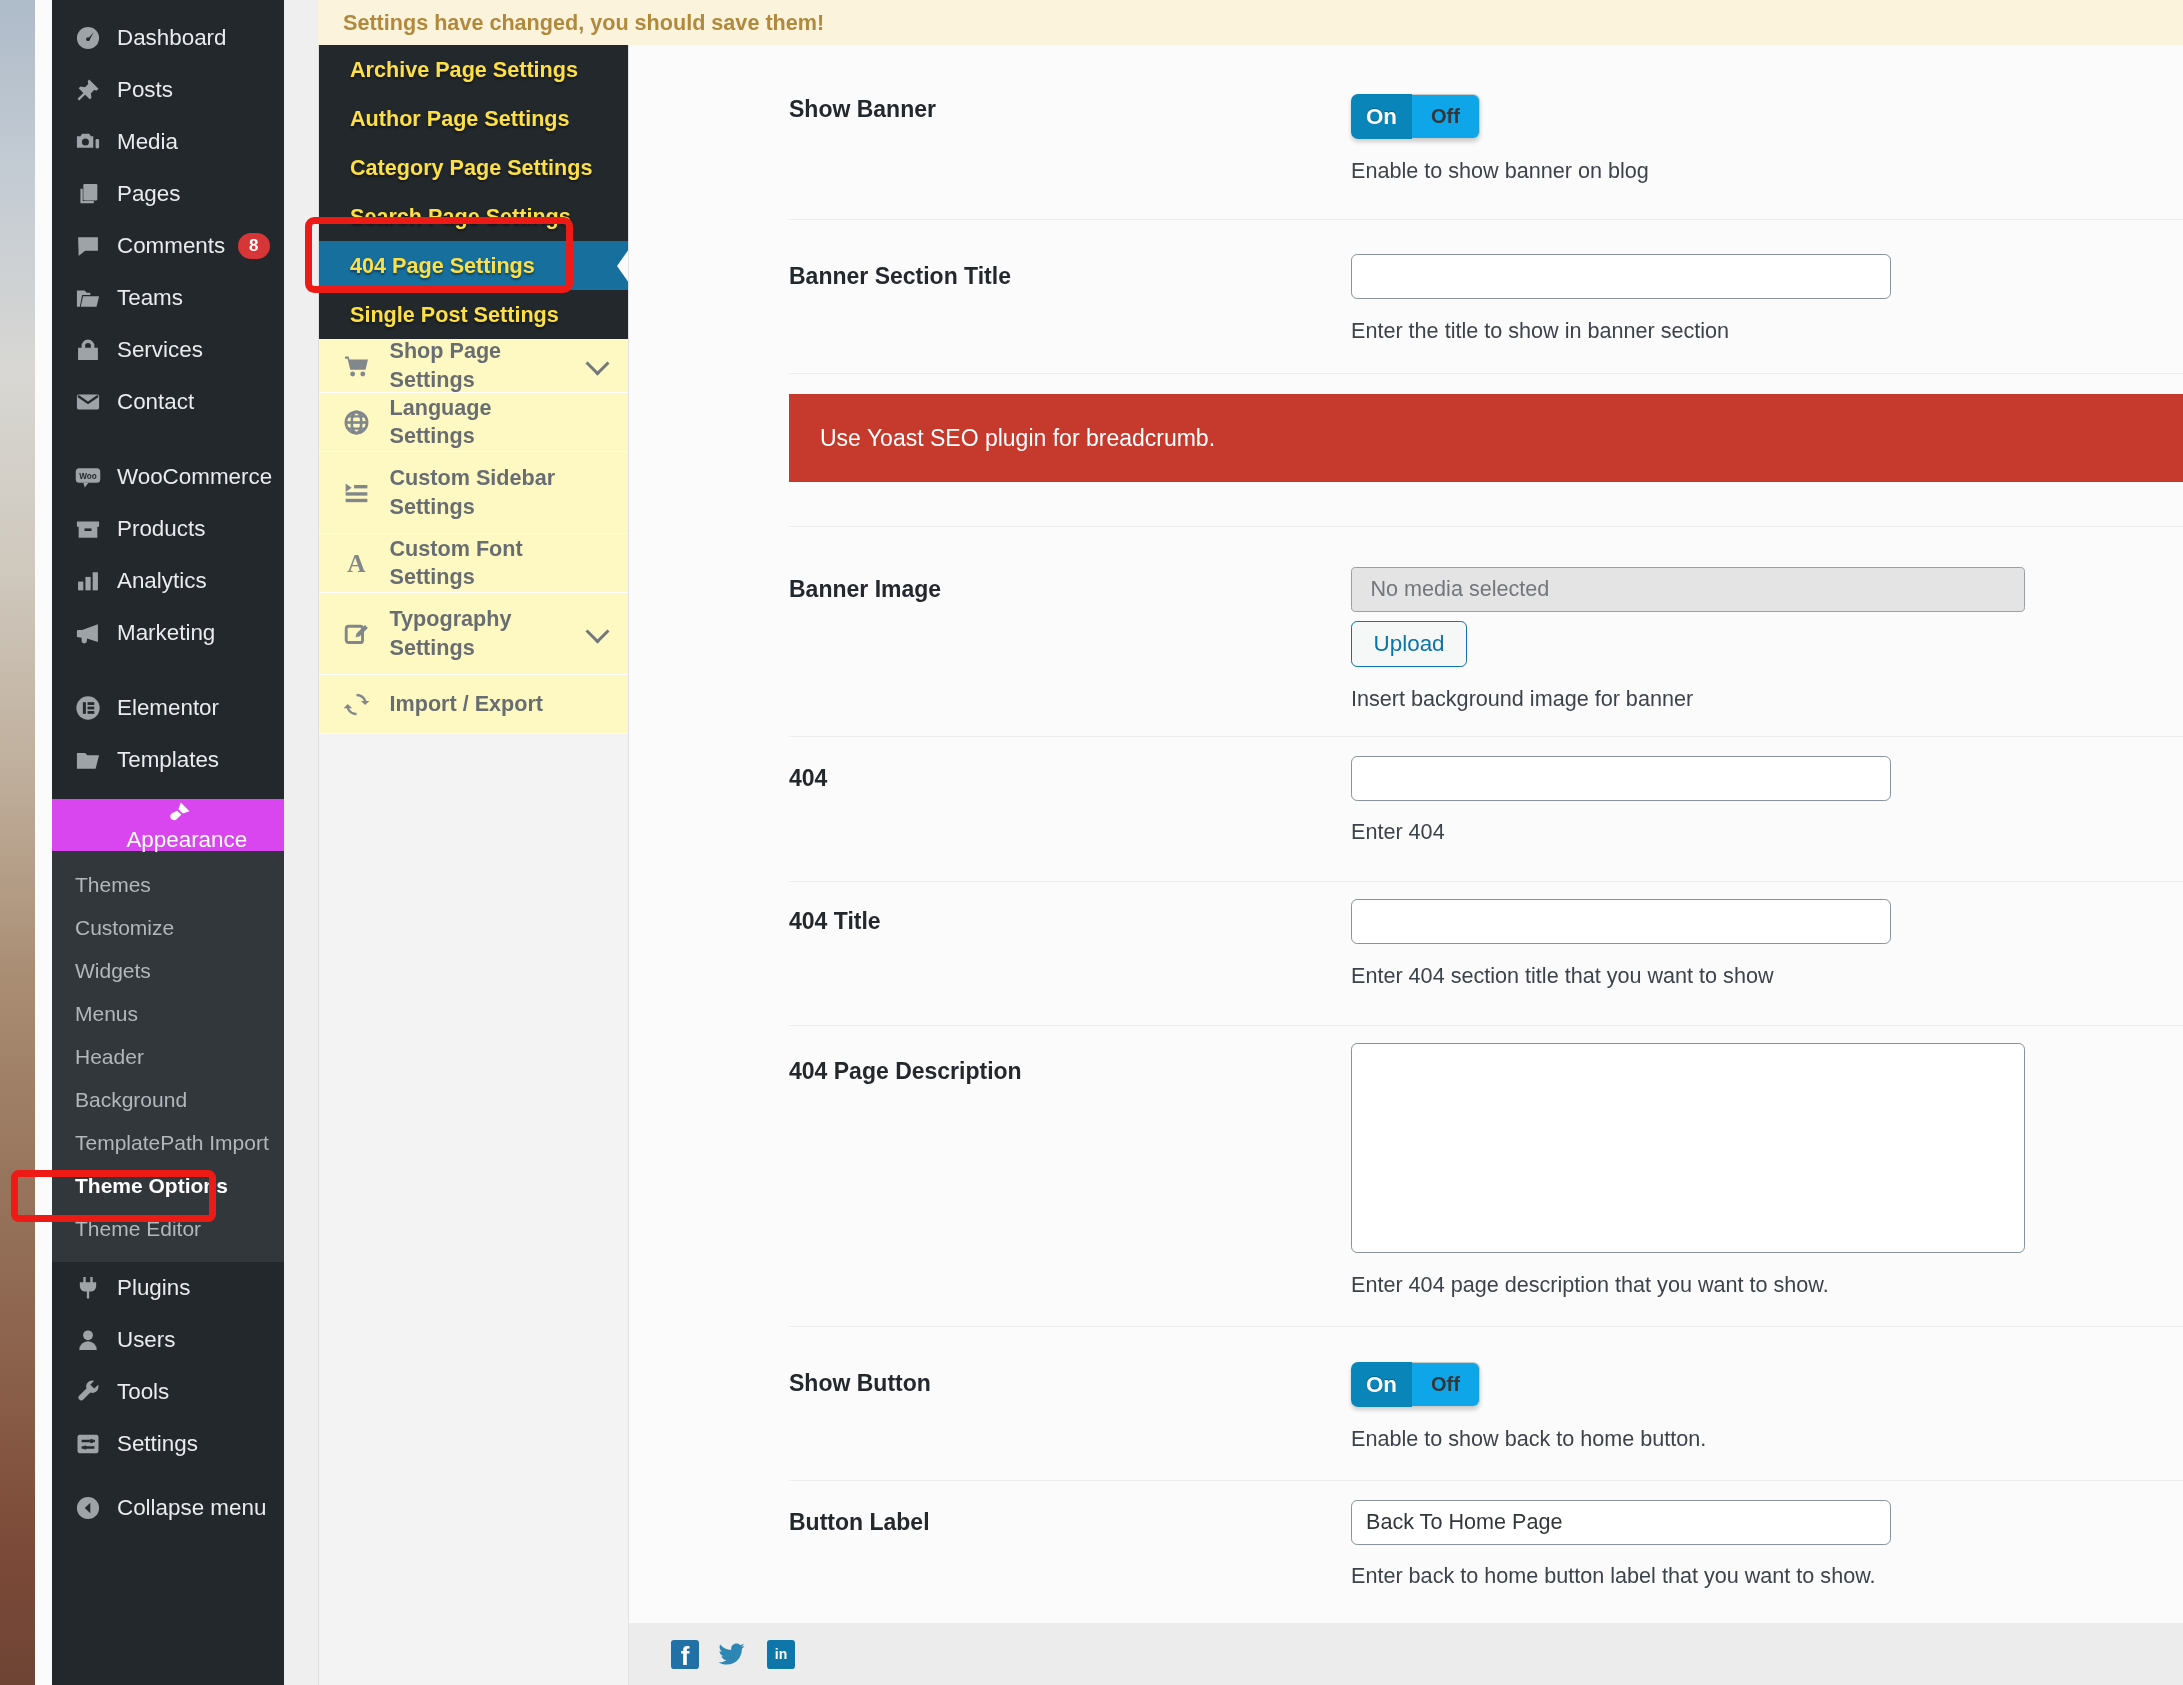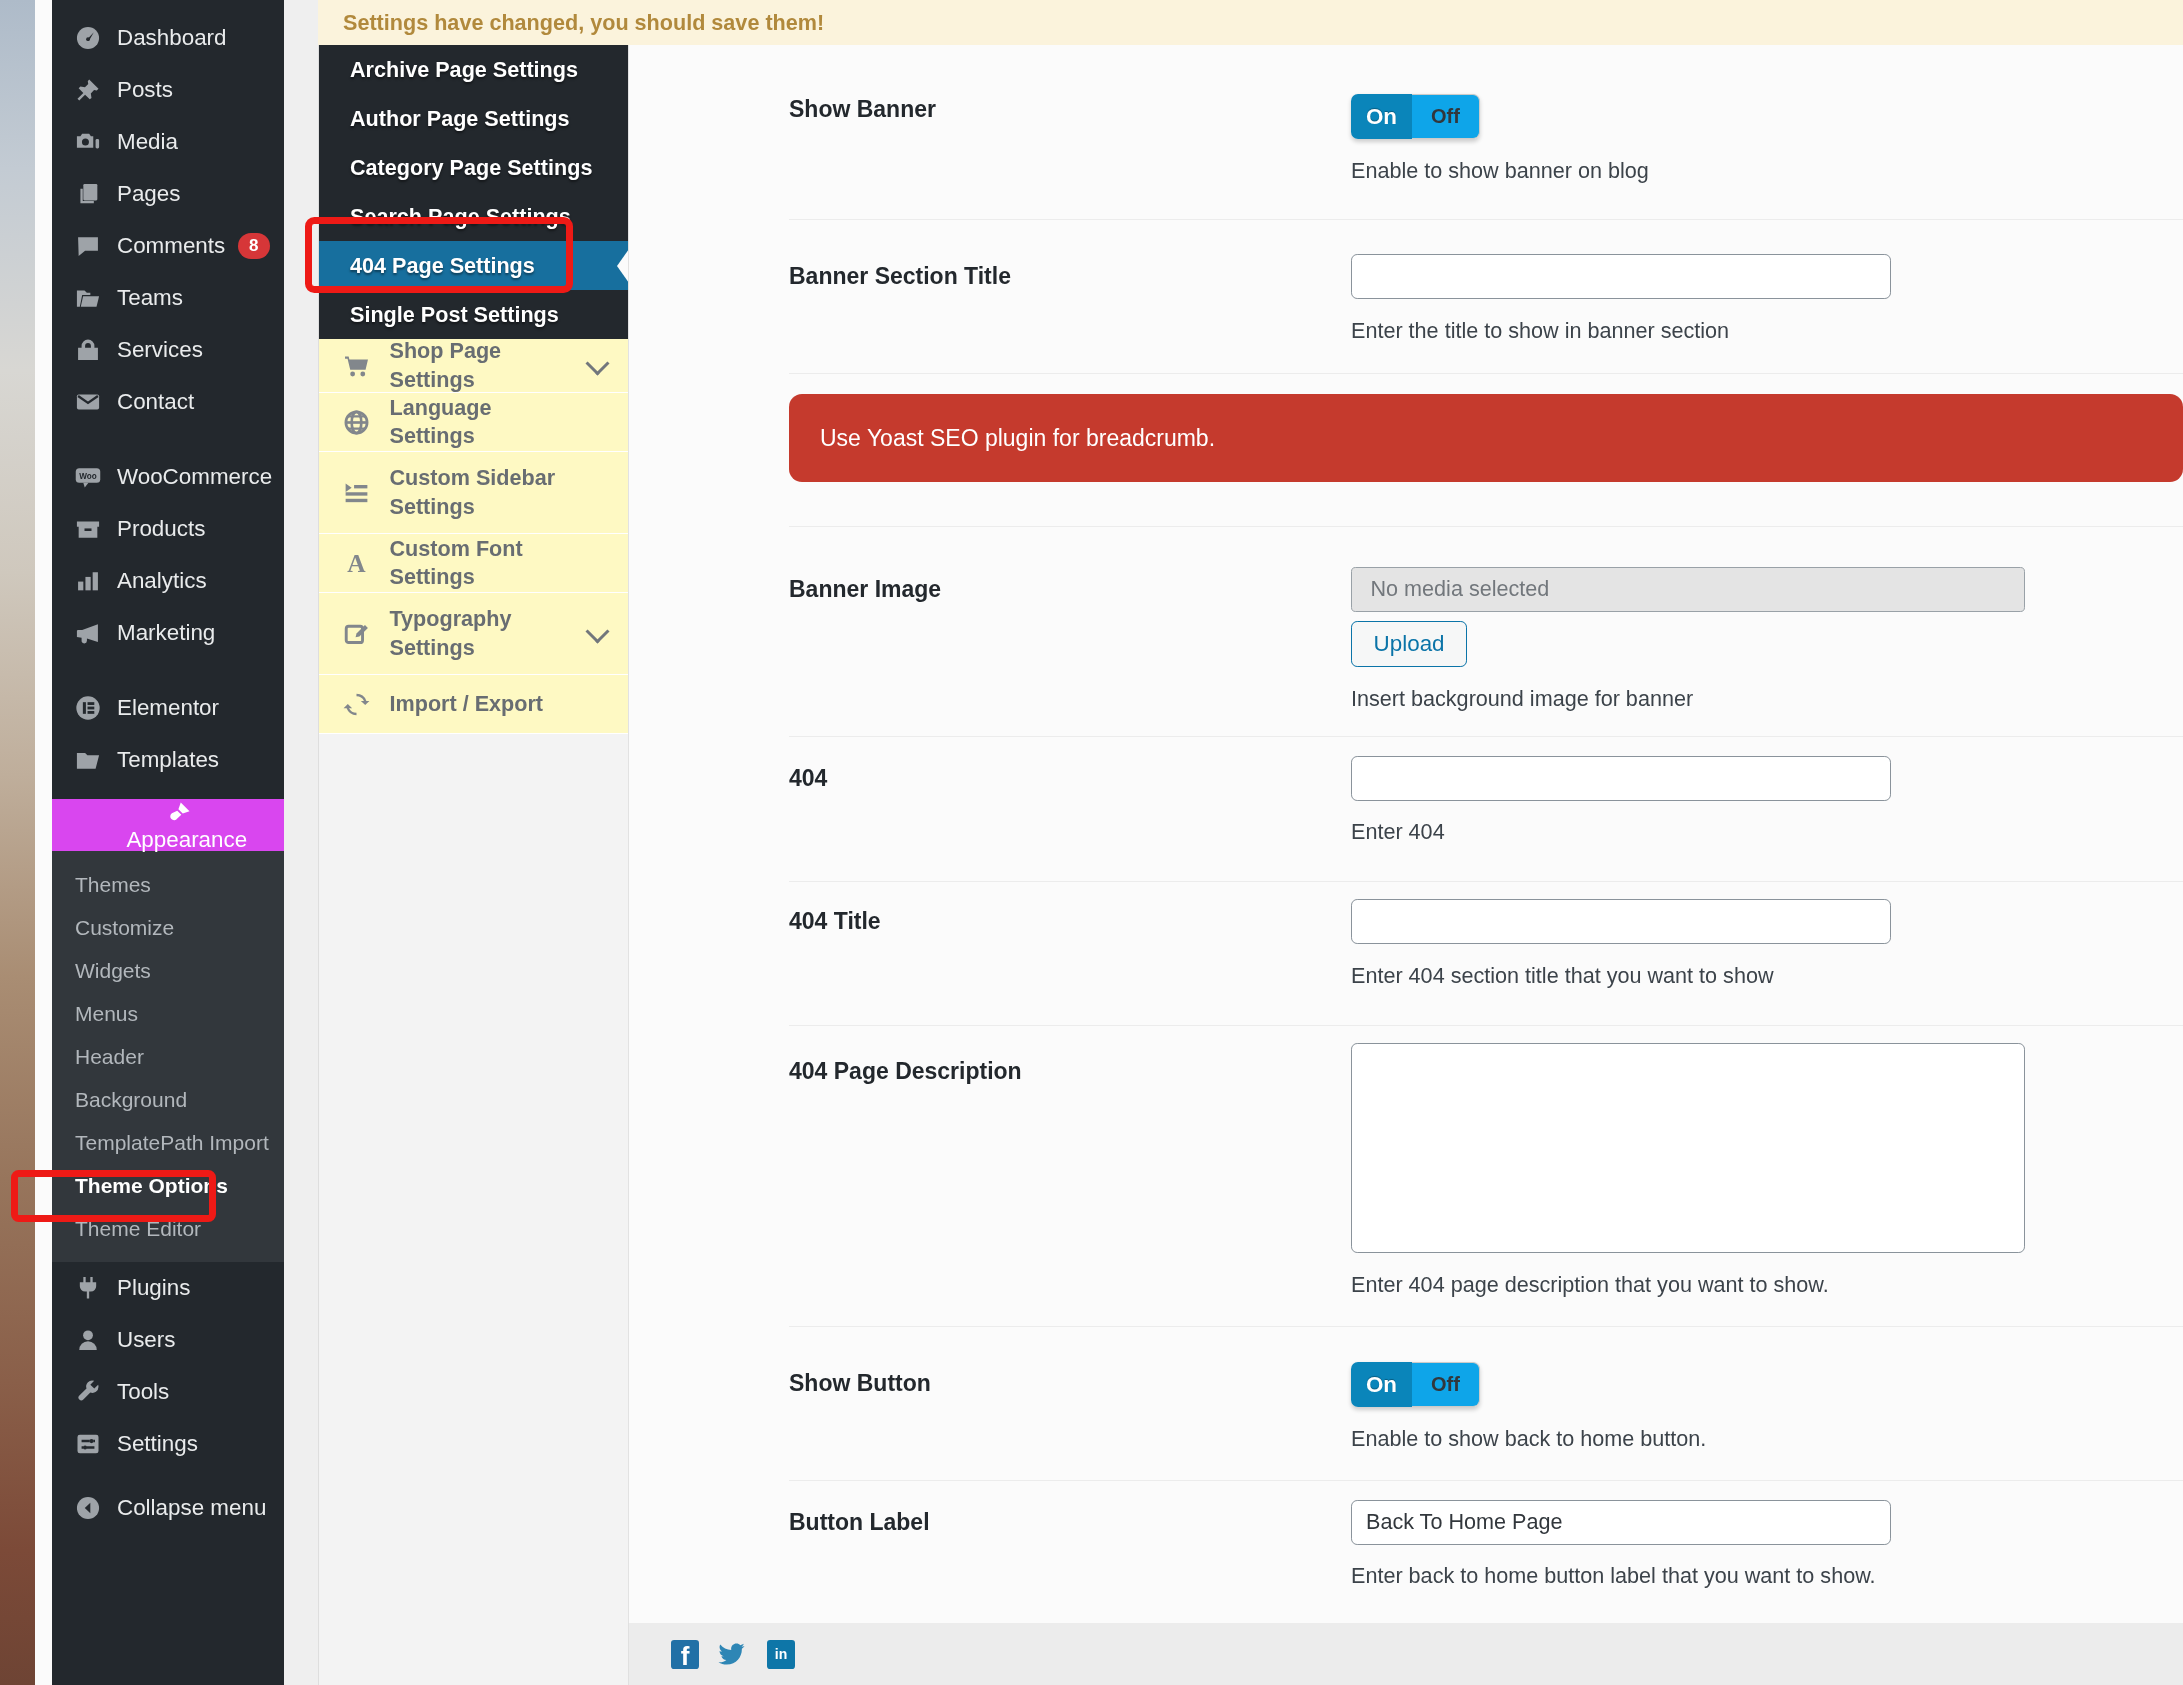--- a/index.html
+++ b/index.html
@@ -27,21 +27,21 @@
   .submenu-item.current{color:#fff;font-weight:bold;}
   
   .gap-col{position:absolute;left:284px;top:0;width:34px;height:1685px;background:#efefef;}
   
   .notice{position:absolute;left:318px;top:0;width:1866px;height:45px;background:#fbf3dc;}
   .notice span{display:block;line-height:45px;padding-left:25px;font-weight:bold;font-size:21.6px;color:#b1893c;}
   
   .settings-nav{position:absolute;left:318px;top:45px;width:311px;bottom:0;background:#f3f3f3;
     border-left:1.5px solid #dedede;box-sizing:border-box;}
   .nav-dark{background:#23282d;}
-  .nav-dark-item{height:49px;display:flex;align-items:center;padding-left:31px;color:#ffffff;font-weight:bold;
+  .nav-dark-item{height:49px;display:flex;align-items:center;padding-left:31px;color:#fde047;font-weight:bold;
     font-size:21.6px;text-shadow:0 1.5px 2.3px rgba(0,0,0,.45);position:relative;}
   .nav-dark-item.active{background:#176f9e;}
   .nav-dark-item .menu-arrow{border-color:transparent #fbfbfb transparent transparent;}
   .nav-light-item{display:flex;align-items:center;background:#fef9c3;border-bottom:1.5px solid #fff;
     color:#686d72;font-weight:bold;font-size:21.6px;padding-left:23px;position:relative;box-sizing:border-box;}
   .nav-light-item .nl-icon{width:29px;height:29px;margin-right:18.5px;color:#82878c;flex:0 0 29px;display:inline-flex;}
   .nav-light-item .nl-icon svg{width:29px;height:29px;}
   .nav-light-item .lab{width:189px;line-height:28.5px;}
   .rh1{height:54px}.rh2{height:59px}.rh3{height:82px}.rh4{height:59px}.rh5{height:82px}.rh6{height:59px}
   .chev{position:absolute;right:23px;top:50%;width:14px;height:14px;margin-top:-10.8px;
@@ -52,21 +52,21 @@
   .row{display:flex;position:relative;box-sizing:border-box;}
   .row::after{content:'';position:absolute;left:160px;right:0;bottom:0;height:1.5px;background:#ececec;}
   .row.last::after{display:none;}
   .lbl{flex:0 0 722px;padding-left:160px;box-sizing:border-box;font-size:23px;font-weight:bold;color:#23282d;}
   .ctrl{flex:1;}
   .help{margin-top:18.5px;font-size:21.6px;color:#3c434a;}
   .r1{height:175px}.r1 .lbl{padding-top:51px}.r1 .ctrl{padding-top:49px}
   .r2{height:154px}.r2 .lbl{padding-top:43px}.r2 .ctrl{padding-top:34px}
   .ry{height:133px;display:block;}
   .yoast{margin:20px 0 0 160px;height:88px;background:#c53a2d;display:flex;align-items:center;
-    padding-left:31px;color:#fff;font-size:23px;border-radius:13px;}
+    padding-left:31px;color:#fff;font-size:23px;}
   .rbi{height:210px}.rbi .lbl{padding-top:49px}.rbi .ctrl{padding-top:40px}
   .r404{height:145px}.r404 .lbl{padding-top:28px}.r404 .ctrl{padding-top:18.5px}
   .r404t{height:144px}.r404t .lbl{padding-top:26px}.r404t .ctrl{padding-top:17px}
   .r404d{height:301px}.r404d .lbl{padding-top:32px}.r404d .ctrl{padding-top:17px}
   .rsb{height:154px}.rsb .lbl{padding-top:43px}.rsb .ctrl{padding-top:35px}
   .rbl{height:162px}.rbl .lbl{padding-top:28px}.rbl .ctrl{padding-top:18.5px}
   .text-input{width:540px;height:45px;border:1.5px solid #8a939b;border-radius:6.2px;background:#fff;
     font-size:21.6px;padding:0 14px;box-sizing:border-box;color:#32373c;font-family:"Liberation Sans",sans-serif;display:block;}
   .textarea{width:674px;height:210px;border:1.5px solid #8a939b;border-radius:6.2px;background:#fff;
     font-size:21.6px;padding:10.8px 14px;box-sizing:border-box;color:#32373c;resize:none;font-family:"Liberation Sans",sans-serif;display:block;}

